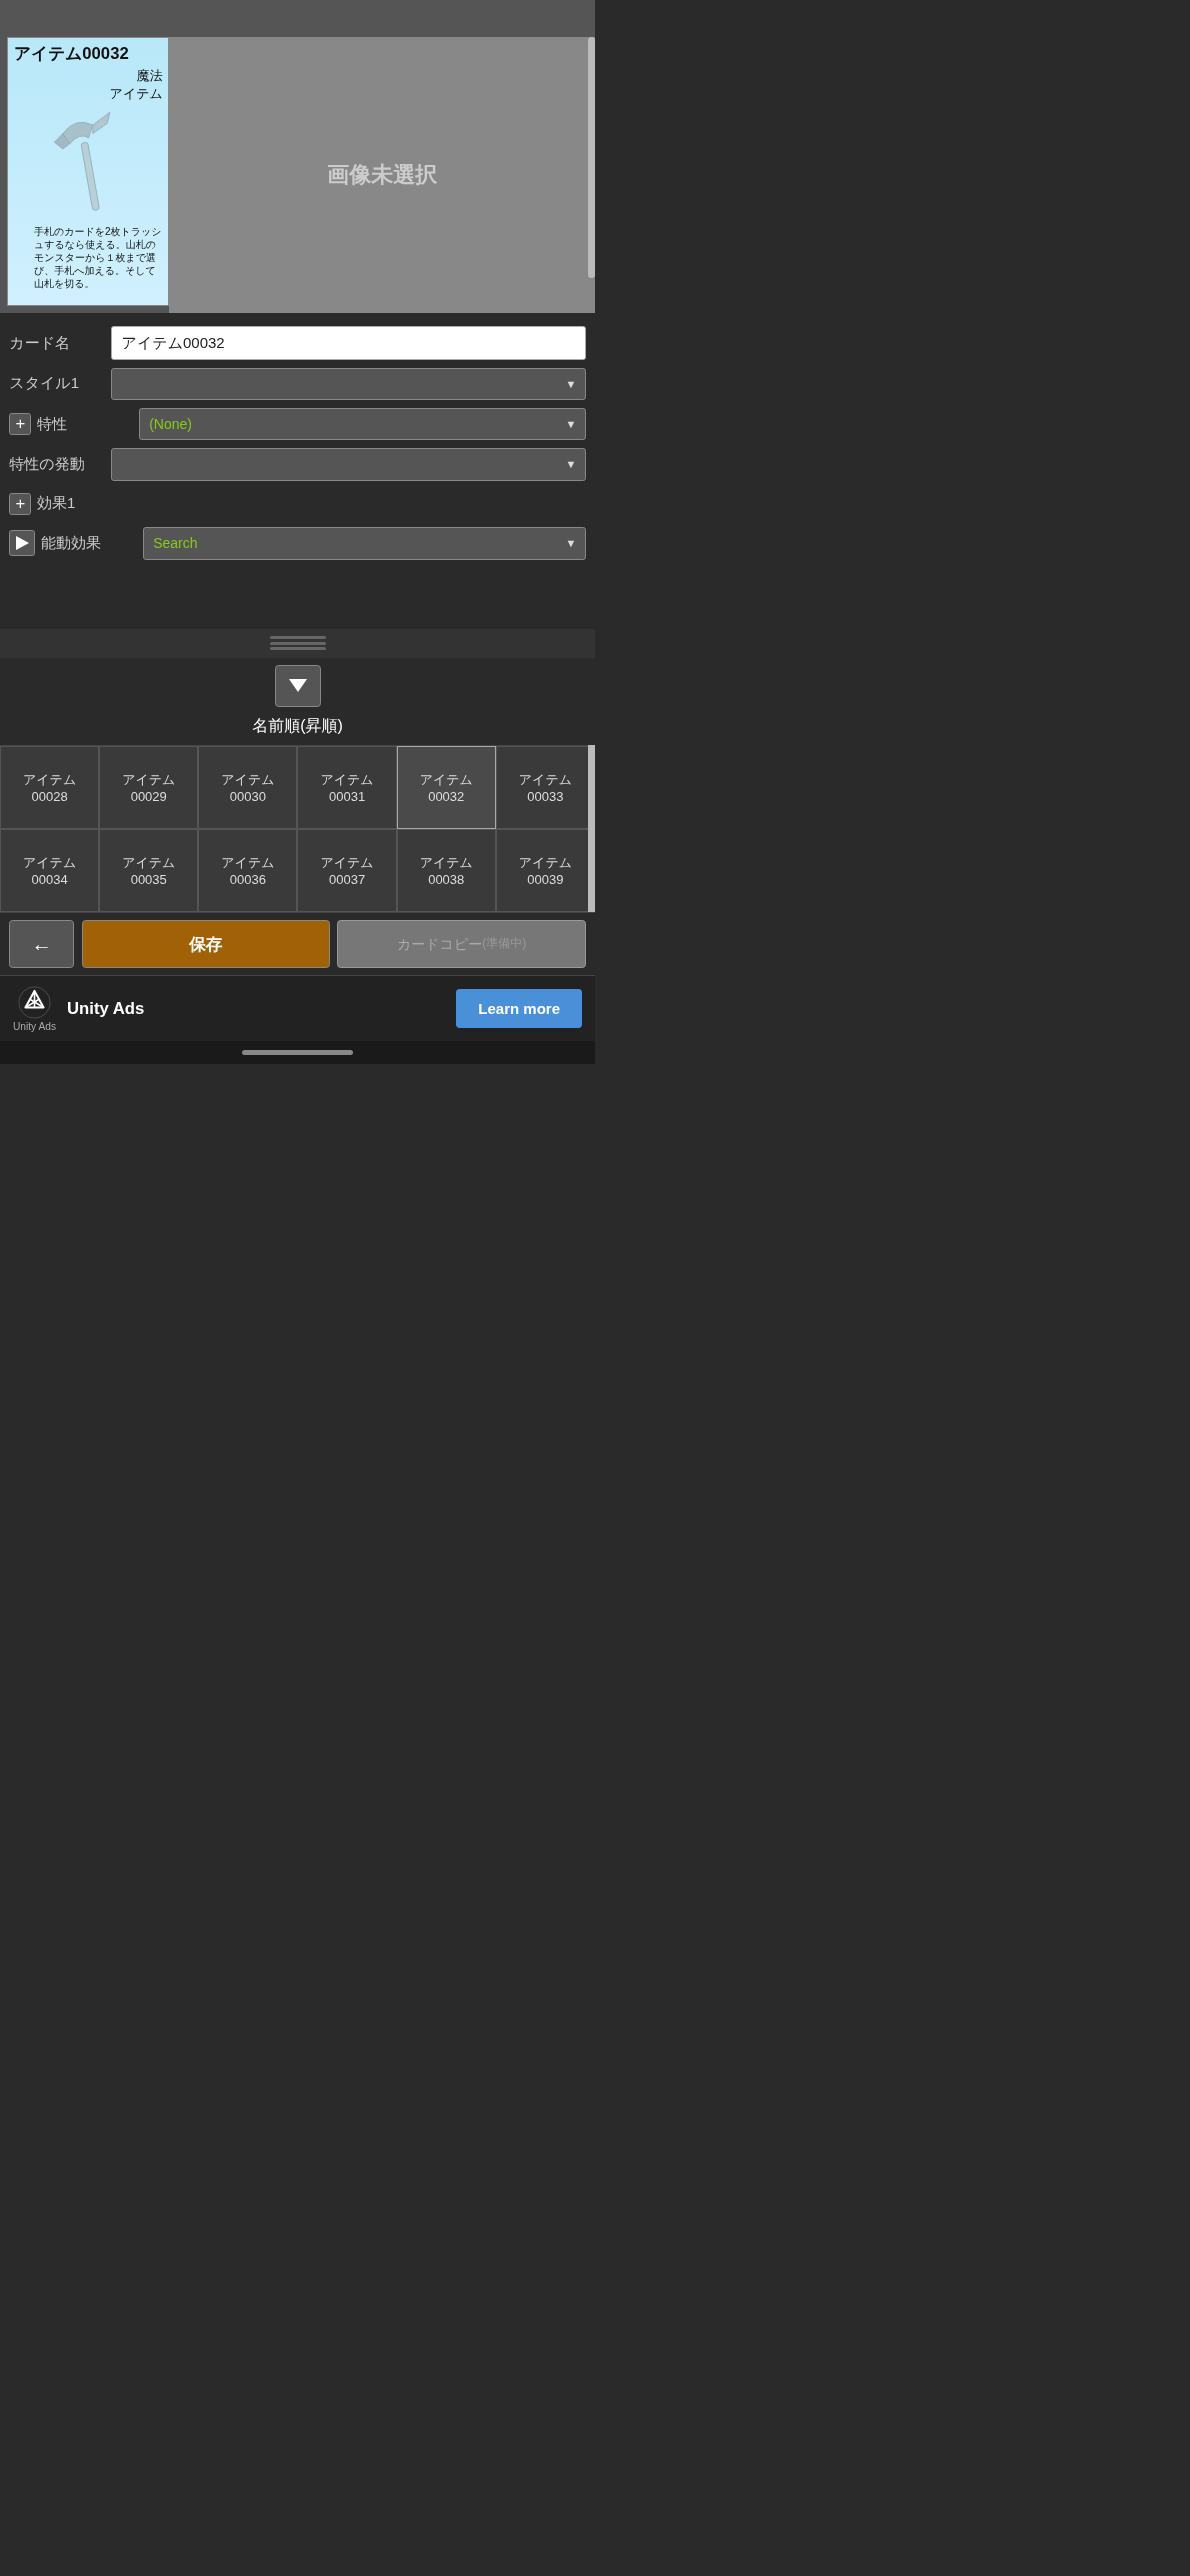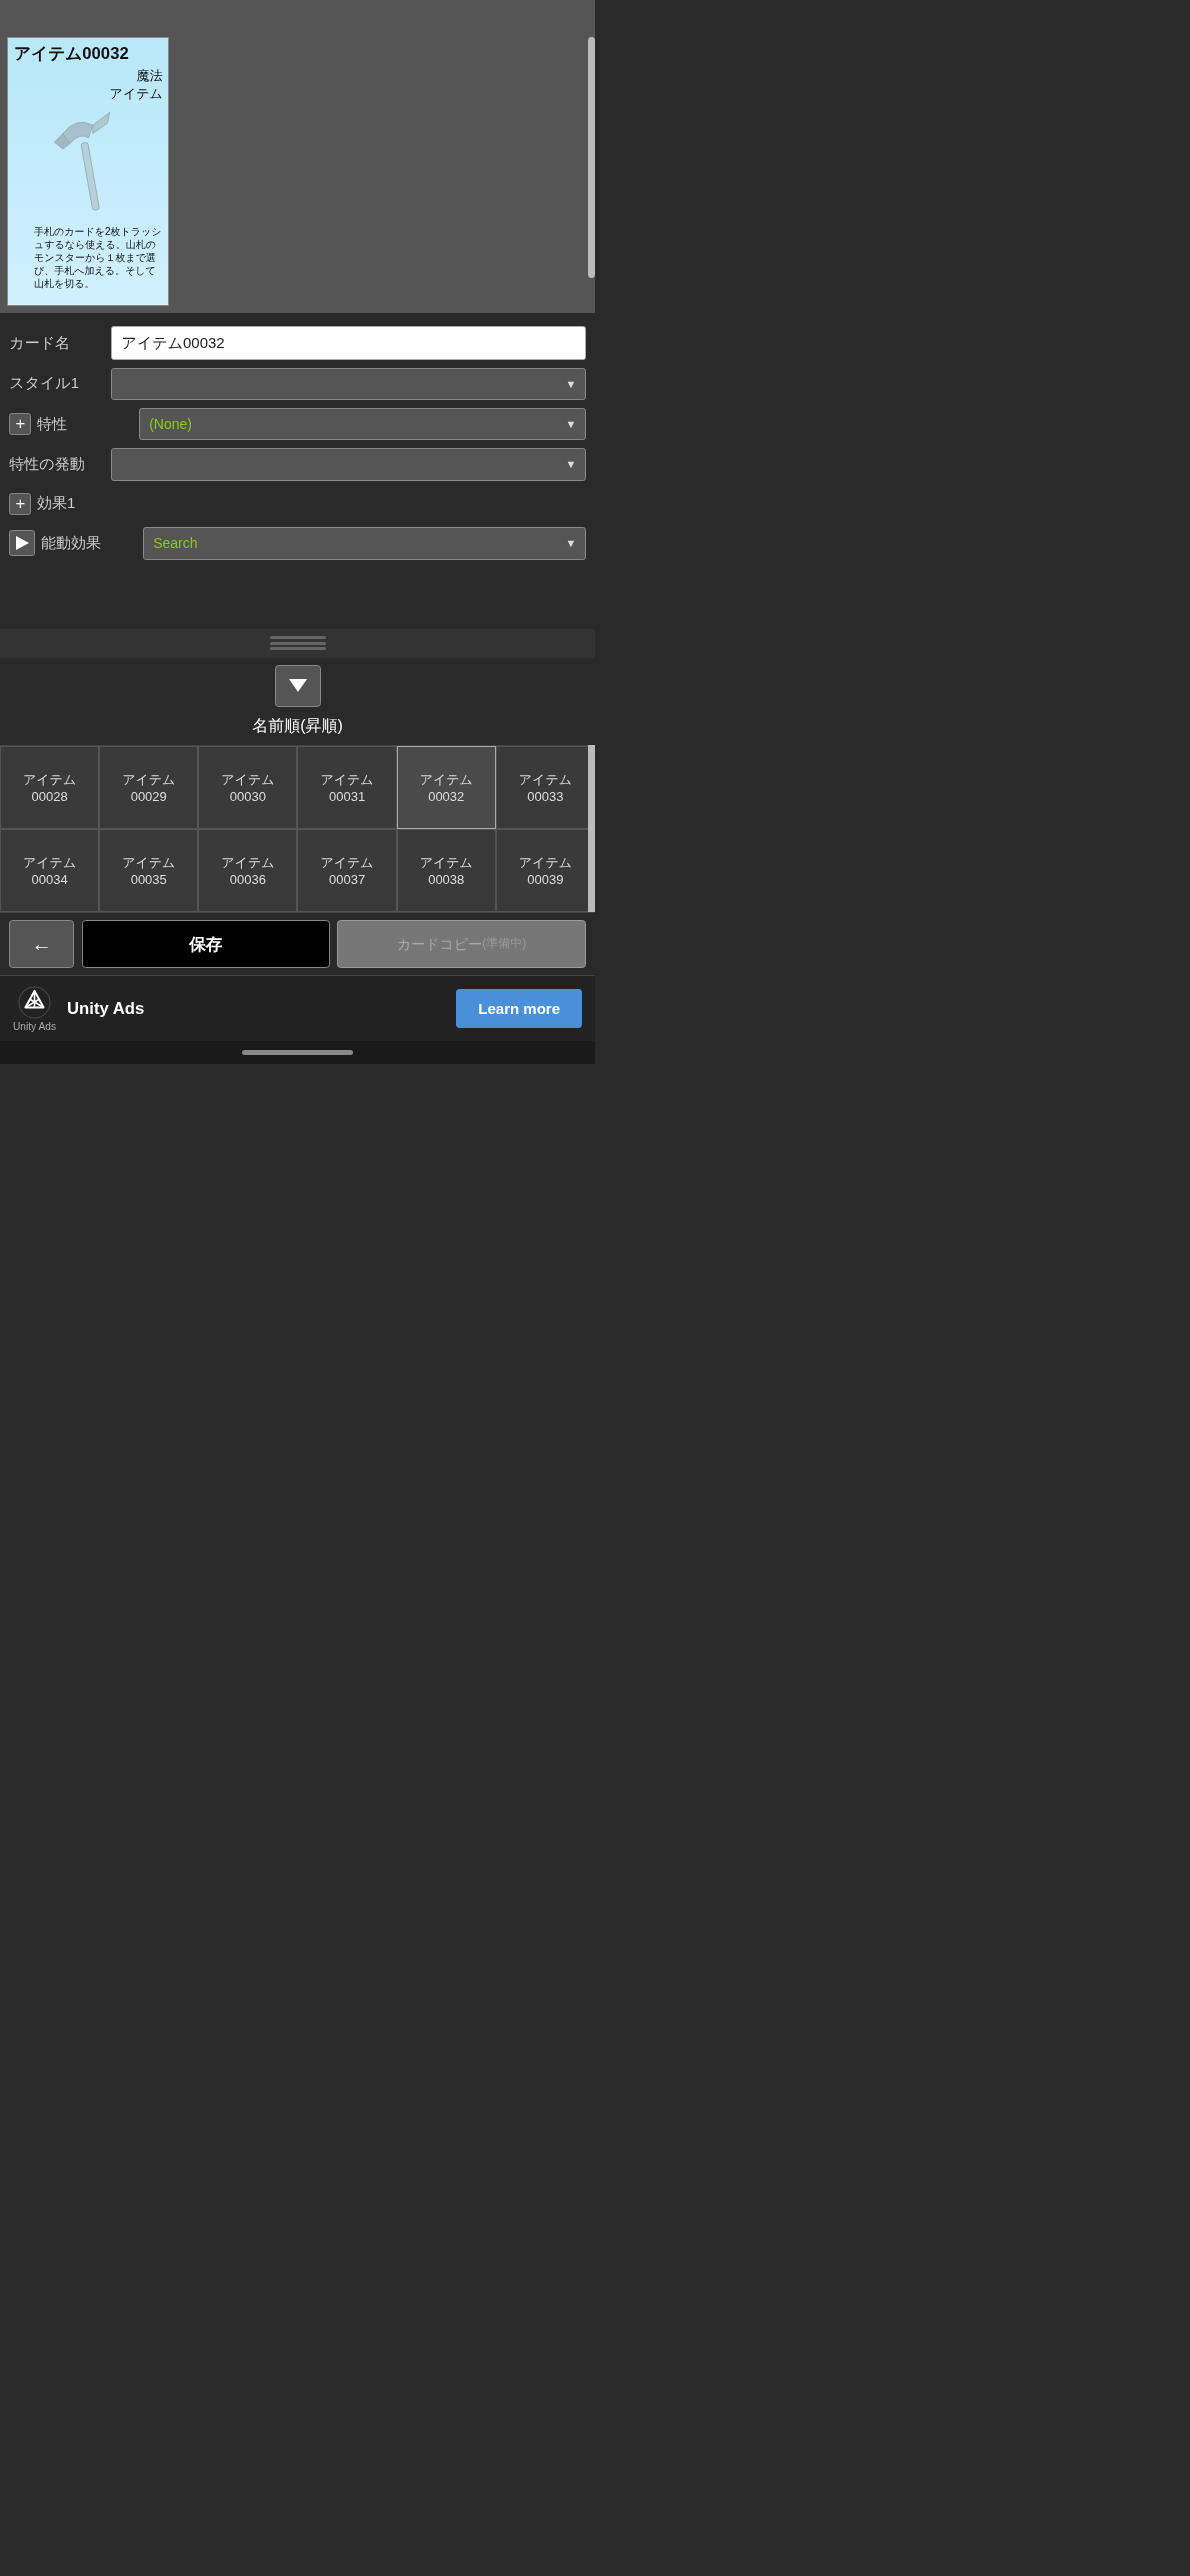--- a/index.html
+++ b/index.html
@@ -343,21 +343,21 @@
     }
 
     .back-arrow {
       color: white;
       font-size: 20.4px;
     }
 
     .save-btn {
       flex: 1;
       height: 48px;
-      background: #000000;
+      background: #a16207;
       border: 0.9px solid #888;
       border-radius: 3.7px;
       display: flex;
       align-items: center;
       justify-content: center;
       cursor: pointer;
       color: white;
       font-size: 16.7px;
       font-weight: bold;
     }
@@ -465,20 +465,23 @@
 
           <path d="M 55 20 L 75 5 L 72 18 L 55 30 Z" fill="#999"></path>
 
           <path d="M 20 30 L 10 40 L 20 48 L 28 42 Z" fill="#777"></path>
         </g>
       </svg>
     </div>
     <div class="card-desc">手札のカードを2枚トラッシュするなら使える。山札のモンスターから１枚まで選び、手札へ加える。そして山札を切る。</div>
   </div>
 
+  <div class="right-image-area">
+    <span class="no-image-text">画像未選択</span>
+  </div>
 
   <div class="right-scrollbar" style="position:absolute; right:0; top:37px; width:7.4px; background:#bbb; height:241px; border-radius:3.7px;"></div>
 </div>
 
 <div class="form-section">
 
   <div class="form-row">
     <span class="form-label">カード名</span>
     <input class="form-input" type="text" value="アイテム00032" style="">
   </div>

